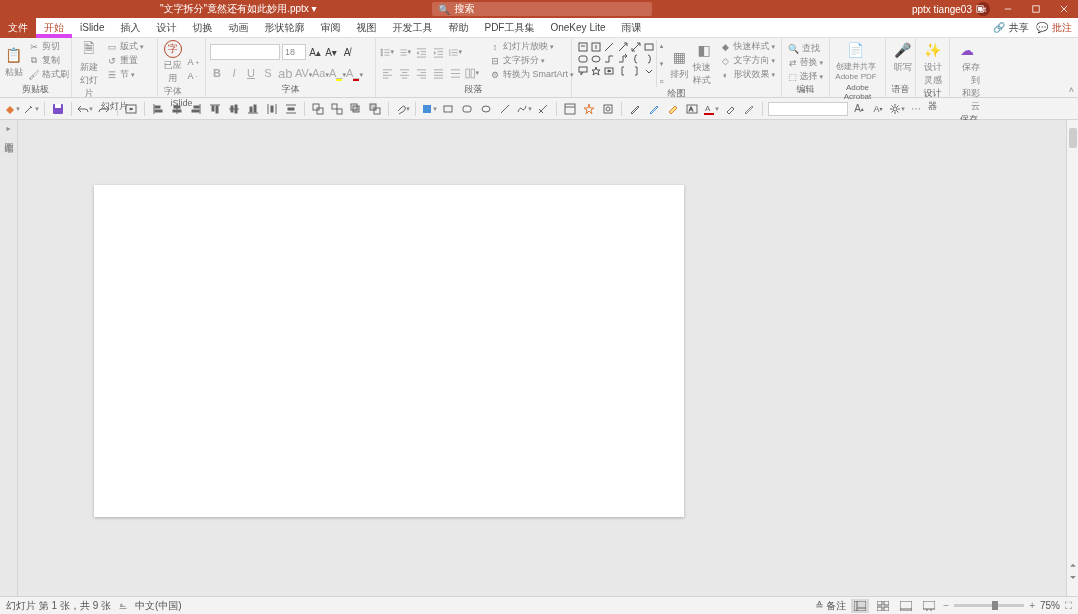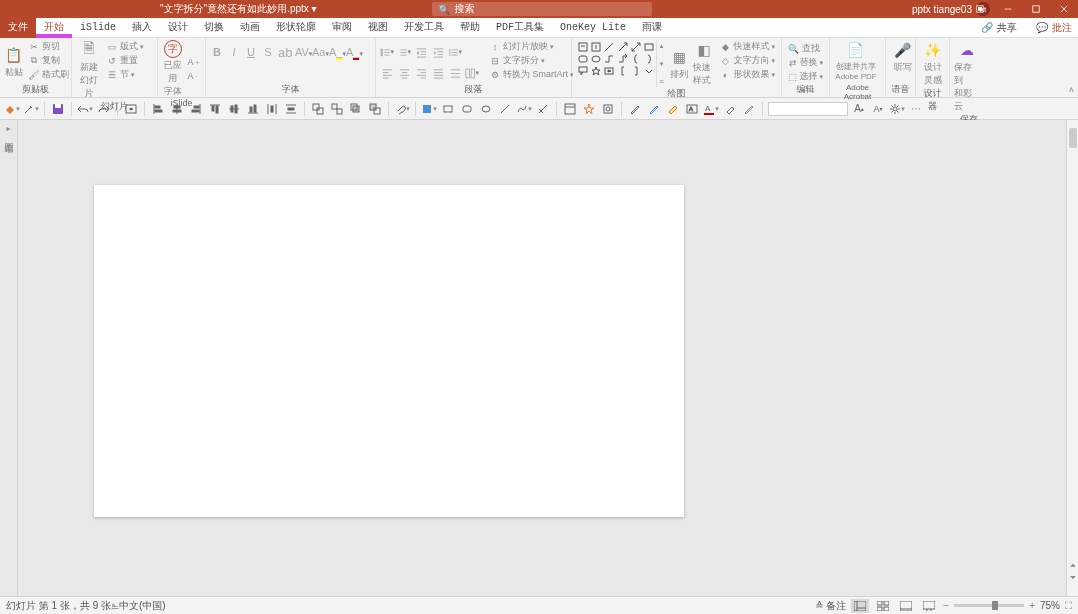--- a/index.html
+++ b/index.html
@@ -10,24 +10,24 @@
 .title-text { position: absolute; left: 160px; font-size: 10px; }
 .search-wrap { position: absolute; left: 432px; width: 220px; height: 14px; background: #c96850; border-radius: 2px; display: flex; align-items: center; padding: 0 6px; font-size: 10px; }
 .user-area { position: absolute; right: 88px; font-size: 10px; display: flex; align-items: center; gap: 4px; }
 .avatar { width: 14px; height: 14px; border-radius: 50%; background: #8b2a1a; display: flex; align-items: center; justify-content: center; font-size: 8px; }
 .win-btns { position: absolute; right: 0; display: flex; }
 .win-btn { width: 28px; height: 18px; display: flex; align-items: center; justify-content: center; font-size: 10px; }
 .win-btn svg { width: 8px; height: 8px; }
 
 
 .tabs { height: 20px; background: #fff; display: flex; align-items: center; border-bottom: 1px solid #e0e0e0; position: relative; }
-.tab { padding: 0 8px; height: 20px; line-height: 20px; font-size: 10px; color: #444; cursor: pointer; font-family: Liberation Mono, monospace; }
+.tab { padding: 0 8px; height: 20px; line-height: 20px; font-size: 10px; color: #444; cursor: pointer; }
 .tab.file { background: #b7472a; color: #fff; }
 .tab.active { border-bottom: 4px solid #d946ef; color: #b7472a; }
-.tabs-right { position: absolute; right: 6px; display: flex; gap: 20px; font-size: 10px; }
+.tabs-right { position: absolute; right: 6px; display: flex; gap: 8px; font-size: 10px; }
 .share-btn { color: #444; }
 .comment-btn { color: #b7472a; }
 
 
 .ribbon { height: 60px; background: #f3f3f3; display: flex; border-bottom: 1px solid #d4d4d4; position: relative; }
 .rgroup { border-right: 1px solid #e0e0e0; padding: 2px 4px; display: flex; flex-direction: column; justify-content: space-between; position: relative; }
 .rgroup-body { display: flex; gap: 2px; flex: 1; }
 .rgroup-label { text-align: center; font-size: 9px; color: #666; height: 12px; }
 .big-btn { width: 26px; display: flex; flex-direction: column; align-items: center; justify-content: center; gap: 1px; font-size: 9px; color: #888; }
 .big-btn .ico { width: 20px; height: 20px; display: flex; align-items: center; justify-content: center; font-size: 14px; }
@@ -73,21 +73,21 @@
 .canvas-wrap { flex: 1; position: relative; overflow: hidden; }
 .slide { position: absolute; left: 76px; top: 65px; width: 590px; height: 332px; background: #fff; box-shadow: 0 1px 3px rgba(0,0,0,.25); }
 .vscroll { width: 12px; background: #f3f3f3; border-left: 1px solid #d4d4d4; position: relative; }
 .vscroll .thumb { position: absolute; top: 8px; left: 2px; width: 8px; height: 20px; background: #ccc; border-radius: 2px; }
 .vscroll .nav-up, .vscroll .nav-dn { position: absolute; left: 0; width: 12px; height: 12px; font-size: 8px; display: flex; align-items: center; justify-content: center; color: #888; }
 .vscroll .nav-up { bottom: 24px; }
 .vscroll .nav-dn { bottom: 12px; }
 
 
 .status { height: 18px; background: #f3f3f3; border-top: 1px solid #d4d4d4; display: flex; align-items: center; font-size: 10px; color: #555; padding: 0 6px; justify-content: space-between; }
-.status-left { display: flex; align-items: center; }
+.status-left { display: flex; gap: 8px; align-items: center; }
 .status-right { display: flex; gap: 5px; align-items: center; }
 .view-btn { width: 18px; height: 14px; display: flex; align-items: center; justify-content: center; }
 .view-btn svg { width: 12px; height: 10px; }
 .view-btn.active { background: #d8d8d8; }
 .zoom-slider { width: 70px; height: 3px; background: #ccc; position: relative; }
 .zoom-slider .knob { position: absolute; left: 38px; top: -3px; width: 6px; height: 9px; background: #888; }
 </style>
 </head>
 <body>
 
@@ -212,20 +212,27 @@
       <div class="sm-col" style="justify-content:center">
         <div class="sm-item">A<sup style="font-size:6px">+</sup></div>
         <div class="sm-item">A<sup style="font-size:6px">-</sup></div>
       </div>
     </div>
     <div class="rgroup-label">iSlide</div>
   </div>
 
   <div class="rgroup" style="width:170px">
     <div style="display:flex;flex-direction:column;gap:3px;padding-top:3px">
+      <div class="font-row">
+        <div class="font-box"></div>
+        <div class="size-box">18</div>
+        <span class="fmt-btn">A▴</span>
+        <span class="fmt-btn">A▾</span>
+        <span class="fmt-btn">A̸</span>
+      </div>
       <div class="fmt-row">
         <span class="fmt-btn"><b>B</b></span>
         <span class="fmt-btn"><i>I</i></span>
         <span class="fmt-btn"><u>U</u></span>
         <span class="fmt-btn">S</span>
         <span class="fmt-btn" style="font-size:13px">ab</span>
         <span class="fmt-btn">AV<span class="drop">▾</span></span>
         <span class="fmt-btn">Aa<span class="drop">▾</span></span>
         <span class="fmt-btn">A<span style="border-bottom:2px solid #ff0">_</span><span class="drop">▾</span></span>
         <span class="fmt-btn">A<span style="border-bottom:2px solid #c00">_</span><span class="drop">▾</span></span>
@@ -534,21 +541,21 @@
       <span class="ico">✨</span>
       <span style="white-space:pre-line;text-align:center">设计
 灵感</span>
     </div>
     <div class="rgroup-label">设计器</div>
   </div>
 
   <div class="rgroup" style="width:38px;border-right:none">
     <div class="big-btn">
       <span class="ico" style="color:#8a4fc7">☁</span>
-      <span style="white-space:pre-line;text-align:left">保存到
+      <span style="white-space:pre-line;text-align:right">保存到
 和彩云</span>
     </div>
     <div class="rgroup-label">保存</div>
   </div>
 
   <div class="collapse-rib">˄</div>
 </div>
 
 <div class="qat">
   <div class="qat-btn">

